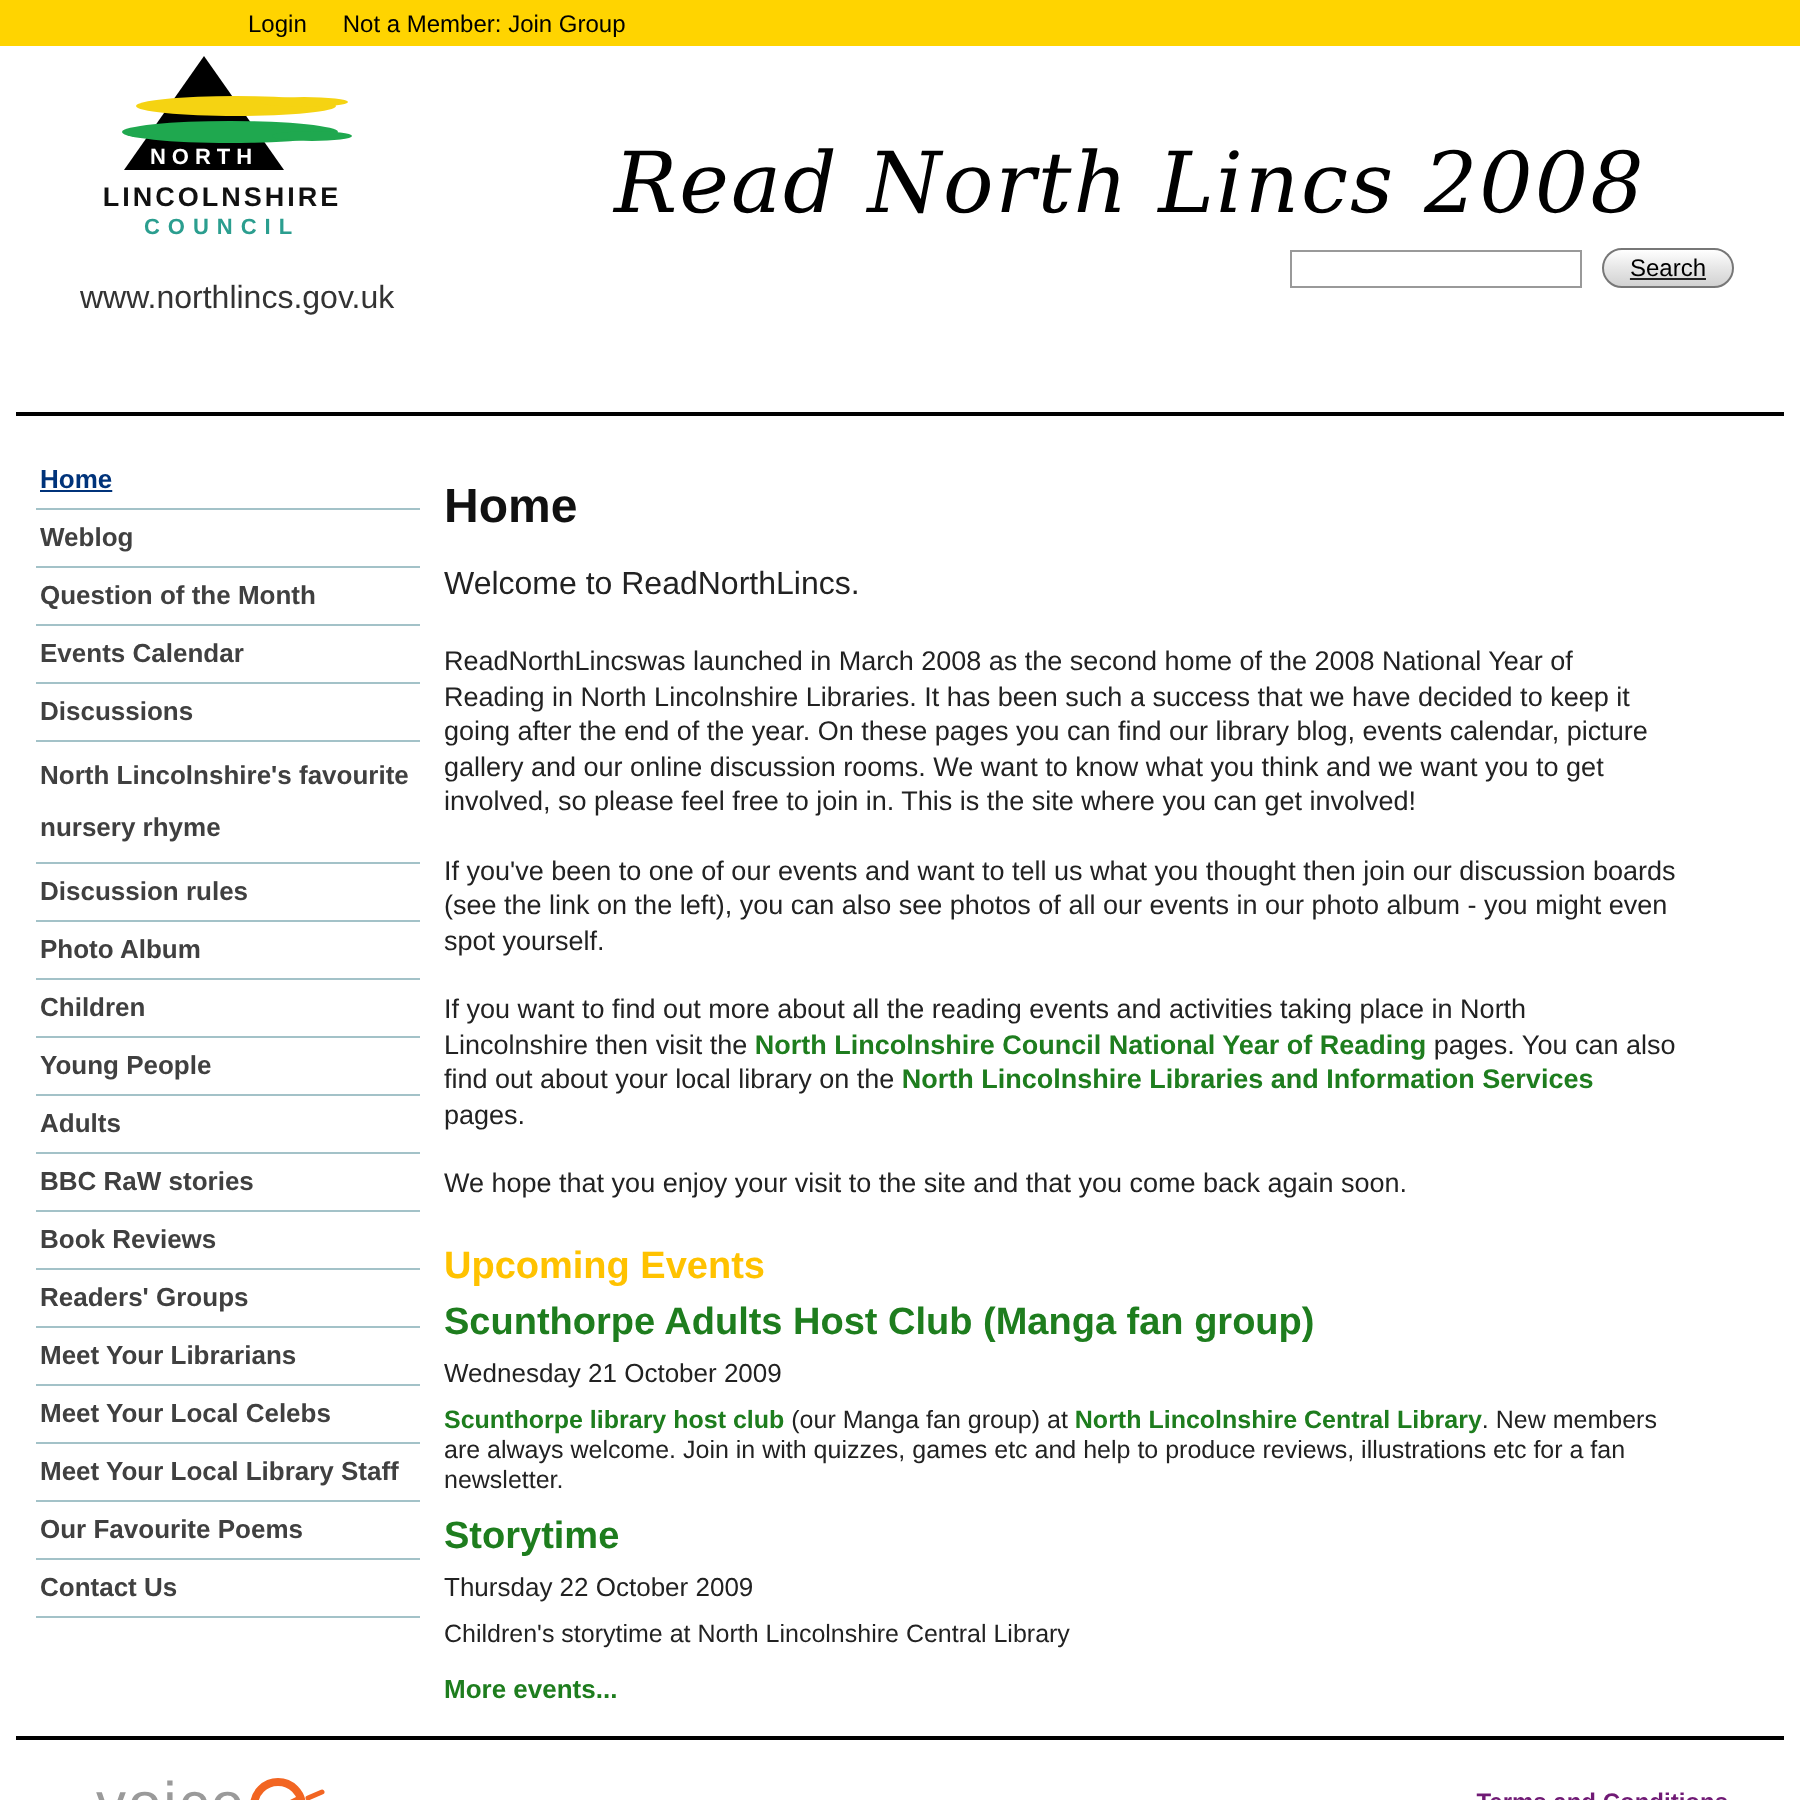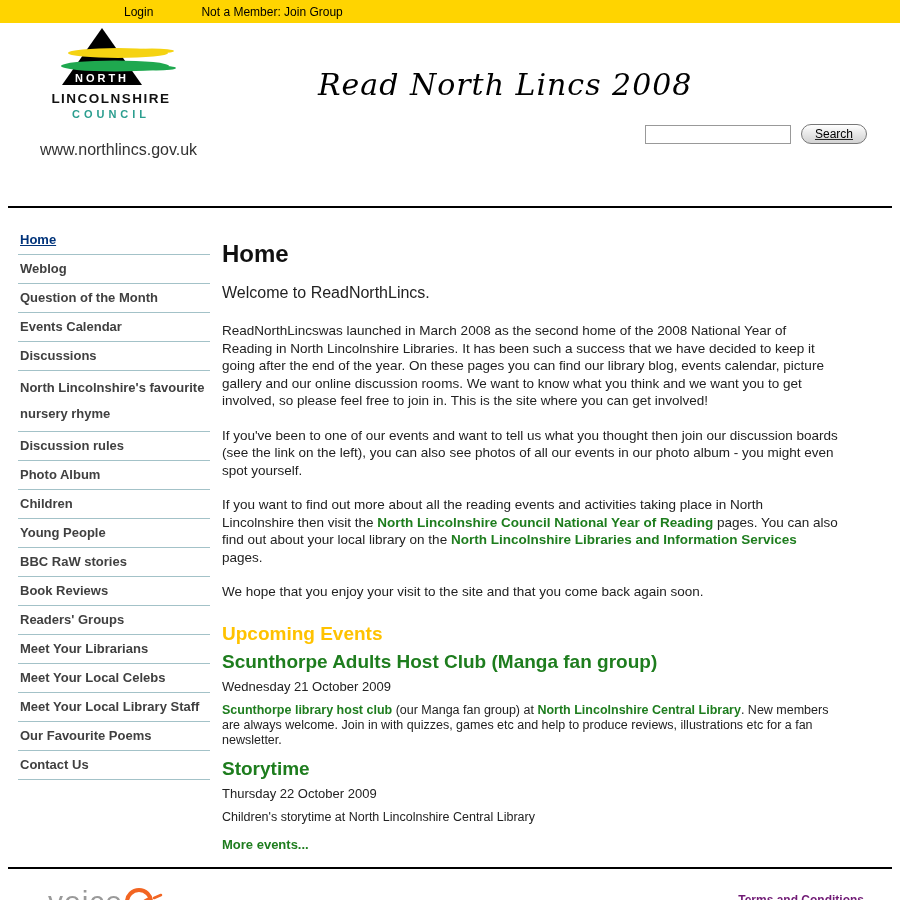--- a/index.html
+++ b/index.html
@@ -4,34 +4,34 @@
 <style>
   * { margin:0; padding:0; box-sizing:border-box; }
   html,body { background:#fff; }
   body {
     width:900px; height:900px; margin:0 auto; overflow:hidden;
     font-family:"Liberation Sans", sans-serif; color:#222; position:relative;
   }
   
   .topbar {
     height:23px; background:#ffd400; display:flex; align-items:center;
-    padding-left:124px; gap:48px; font-size:12px;
+    padding-left:124px; gap:18px; font-size:12px;
   }
   .topbar a { color:#000; text-decoration:none; cursor:pointer; }
   
   .header { position:relative; height:183px; }
   .logo { position:absolute; left:40px; top:4px; width:142px; text-align:center; cursor:pointer; }
   .logo svg { display:block; margin:0 auto; }
   .logo-lincolnshire { font-size:13.5px; font-weight:bold; letter-spacing:1.5px; color:#111; margin-top:-2px; }
   .logo-council { font-size:11px; font-weight:bold; letter-spacing:4px; color:#2b9e8f; margin-top:2px; }
   .logo-url { font-size:16px; color:#333; margin-top:21px; }
   .site-title {
-    position:absolute; left:318px; top:44px;
+    position:absolute; left:307px; top:44px;
     font-family:"DejaVu Serif", serif; font-style:italic; font-weight:normal;
-    font-size:30px; letter-spacing:1px; color:#000; white-space:nowrap;
+    font-size:42px; letter-spacing:1px; color:#000; white-space:nowrap;
   }
   .search-area { position:absolute; right:33px; top:101px; display:flex; align-items:center; gap:10px;text-decoration:underline; }
   .search-area input {
     width:146px; height:19px; border:1px solid #999; background:#fff;
     font-size:12px; padding:0 3px; font-family:"Liberation Sans", sans-serif;
   }
   .search-area button {
     font-family:"Liberation Sans", sans-serif; font-size:12px; color:#000;
     padding:2px 13px; border:1px solid #777; border-radius:10px;
     background:linear-gradient(#ffffff,#e9e9e9 45%,#d2d2d2); cursor:pointer;
@@ -106,20 +106,21 @@
     <a class="nav-item current">Home</a>
     <a class="nav-item">Weblog</a>
     <a class="nav-item">Question of the Month</a>
     <a class="nav-item">Events Calendar</a>
     <a class="nav-item">Discussions</a>
     <a class="nav-item tall">North Lincolnshire's favourite nursery rhyme</a>
     <a class="nav-item">Discussion rules</a>
     <a class="nav-item">Photo Album</a>
     <a class="nav-item">Children</a>
     <a class="nav-item">Young People</a>
+    <a class="nav-item">Adults</a>
     <a class="nav-item">BBC RaW stories</a>
     <a class="nav-item">Book Reviews</a>
     <a class="nav-item">Readers' Groups</a>
     <a class="nav-item">Meet Your Librarians</a>
     <a class="nav-item">Meet Your Local Celebs</a>
     <a class="nav-item">Meet Your Local Library Staff</a>
     <a class="nav-item">Our Favourite Poems</a>
     <a class="nav-item">Contact Us</a>
   </nav>
 

